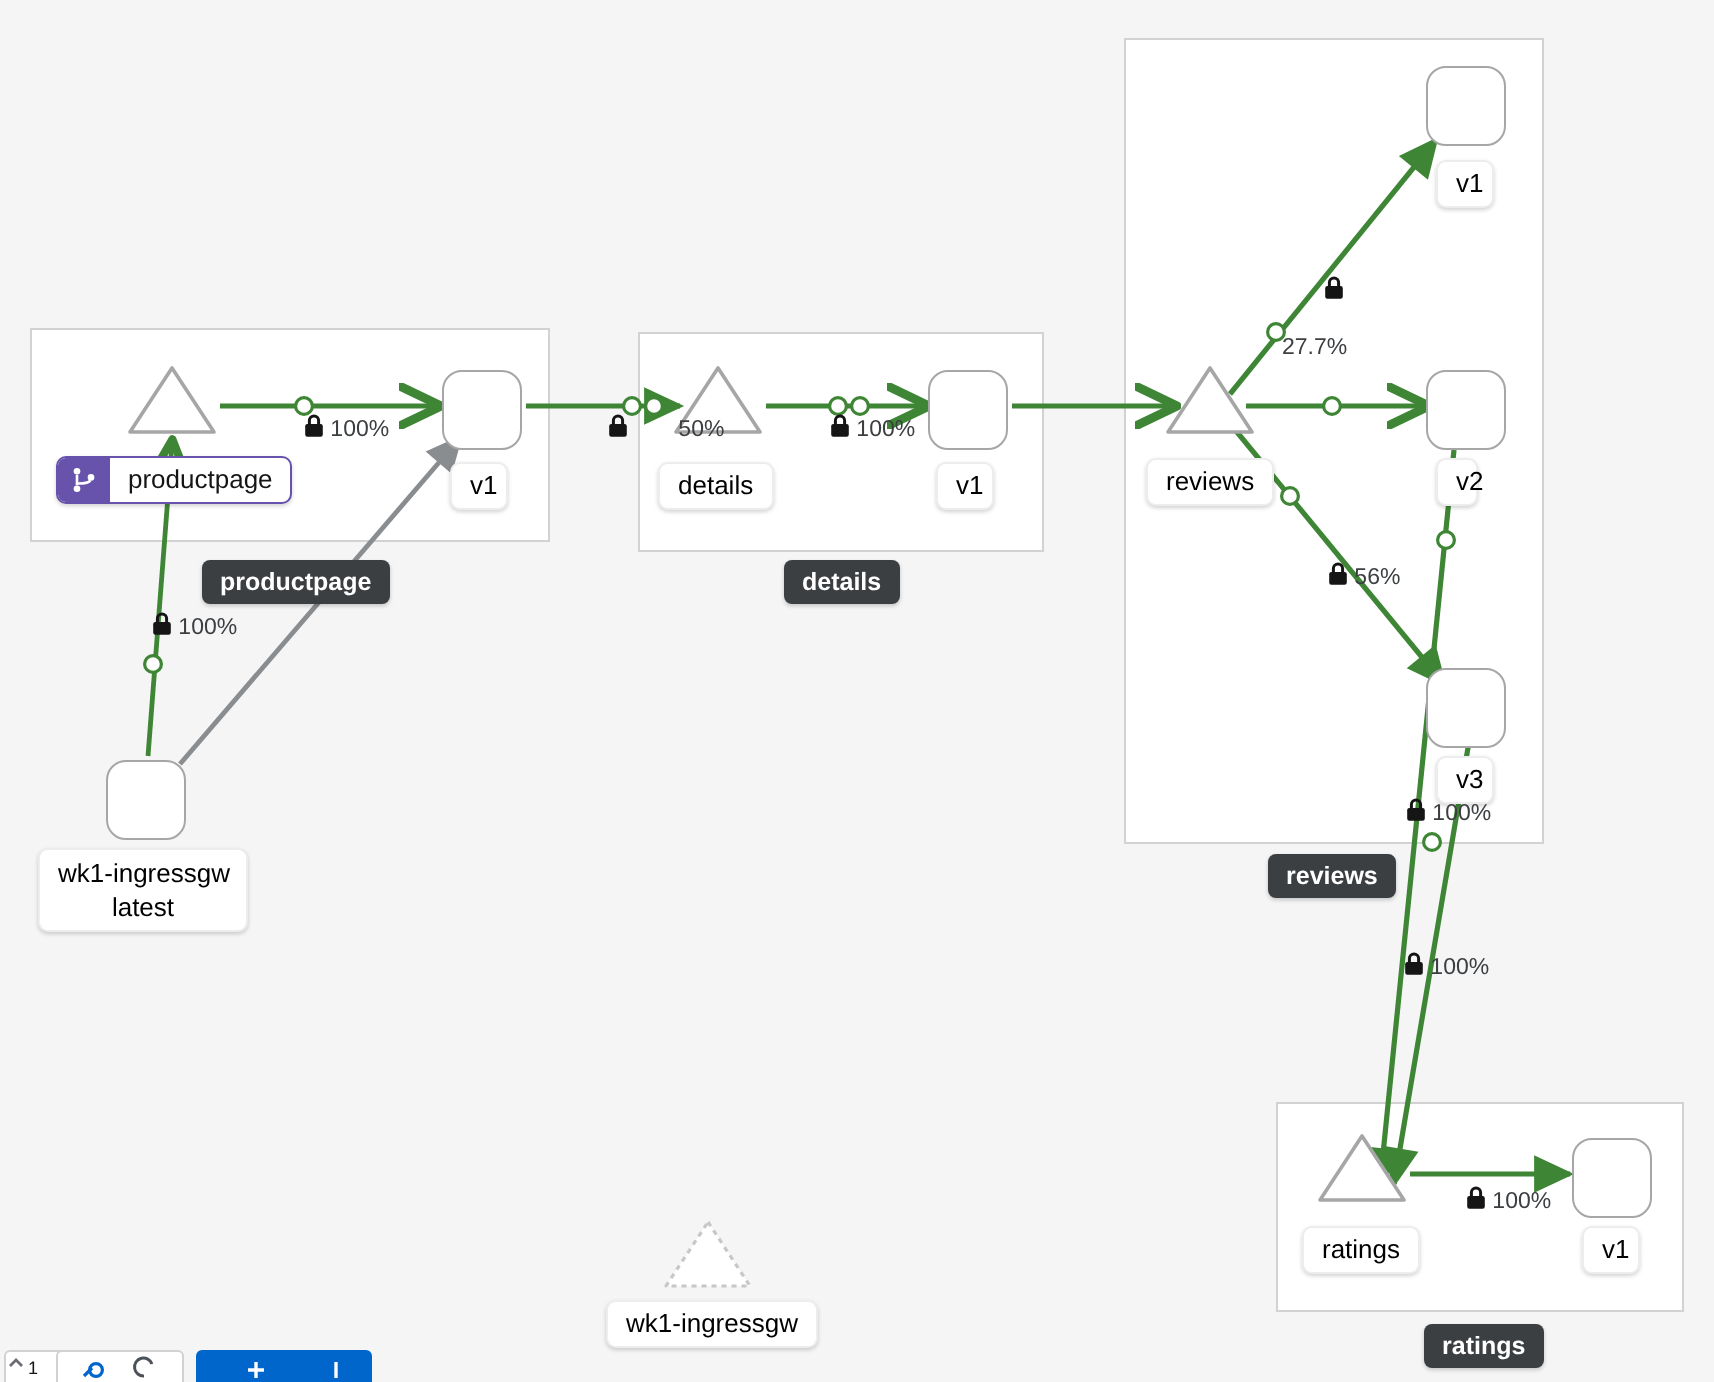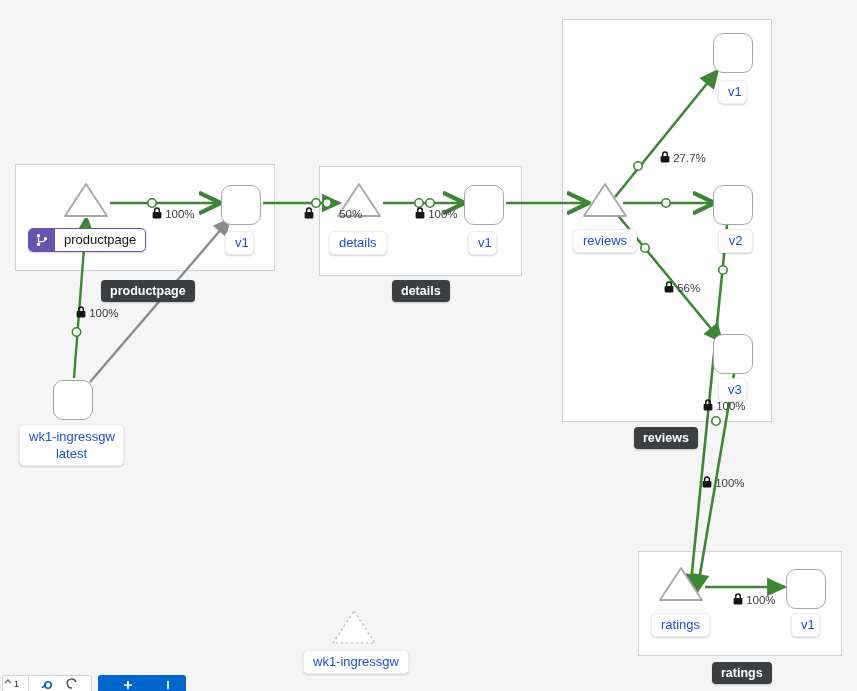--- a/index.html
+++ b/index.html
@@ -22,21 +22,21 @@
   }
 
   
   .node-label{
     position:absolute;
     background:#ffffff;
     border:1px solid #ededed;
     border-radius:5px;
     box-shadow:0 1px 2px rgba(0,0,0,.18);
     font-size:13px;
-    color:#1d4ed8;
+    color:#000000;
     padding:3px 9px;
     white-space:pre;
     text-align:center;
     line-height:16px;
     box-sizing:border-box;
   }
   .node-label.two-line{line-height:17px;}
 
   
   .vs-label-wrap{
@@ -208,21 +208,21 @@
   <div class="node-label" style="left:225px;top:231px;width:29px;">v1</div>
 
   <div class="node-label" style="left:329px;top:231px;">details</div>
 
   <div class="node-label" style="left:468px;top:231px;width:29px;">v1</div>
 
   <div class="node-label" style="left:573px;top:229px;">reviews</div>
 
   <div class="node-label" style="left:718px;top:80px;width:29px;">v1</div>
 
-  <div class="node-label" style="left:718px;top:229px;width:35px;">v2</div>
+  <div class="node-label" style="left:718px;top:229px;width:21px;">v2</div>
 
   <div class="node-label" style="left:718px;top:378px;width:29px;">v3</div>
 
   <div class="node-label" style="left:651px;top:613px;">ratings</div>
 
   <div class="node-label" style="left:791px;top:613px;width:29px;">v1</div>
 
   <div class="node-label two-line" style="left:19px;top:424px;width:105px;">wk1-ingressgw
 latest</div>
 
@@ -266,21 +266,21 @@
   <div class="edge-label" style="left:57px;top:294px;">
     <span class="lock">
       <svg width="10" height="12" viewBox="0 0 10 12">
           <rect x="0.6" y="5" width="8.8" height="6.4" rx="1.1" fill="#151515"></rect>
           <path d="M2.7 5 V3.3 a2.3 2.3 0 0 1 4.6 0 V5" fill="none" stroke="#151515" stroke-width="1.5"></path>
         </svg>
     </span>
     <span>100%</span>
   </div>
 
-  <div class="edge-label" style="left:641px;top:139px;">
+  <div class="edge-label" style="left:641px;top:126px;flex-direction:column;">
     <span class="lock">
       <svg width="10" height="12" viewBox="0 0 10 12">
           <rect x="0.6" y="5" width="8.8" height="6.4" rx="1.1" fill="#151515"></rect>
           <path d="M2.7 5 V3.3 a2.3 2.3 0 0 1 4.6 0 V5" fill="none" stroke="#151515" stroke-width="1.5"></path>
         </svg>
     </span>
     <span>27.7%</span>
   </div>
 
 

